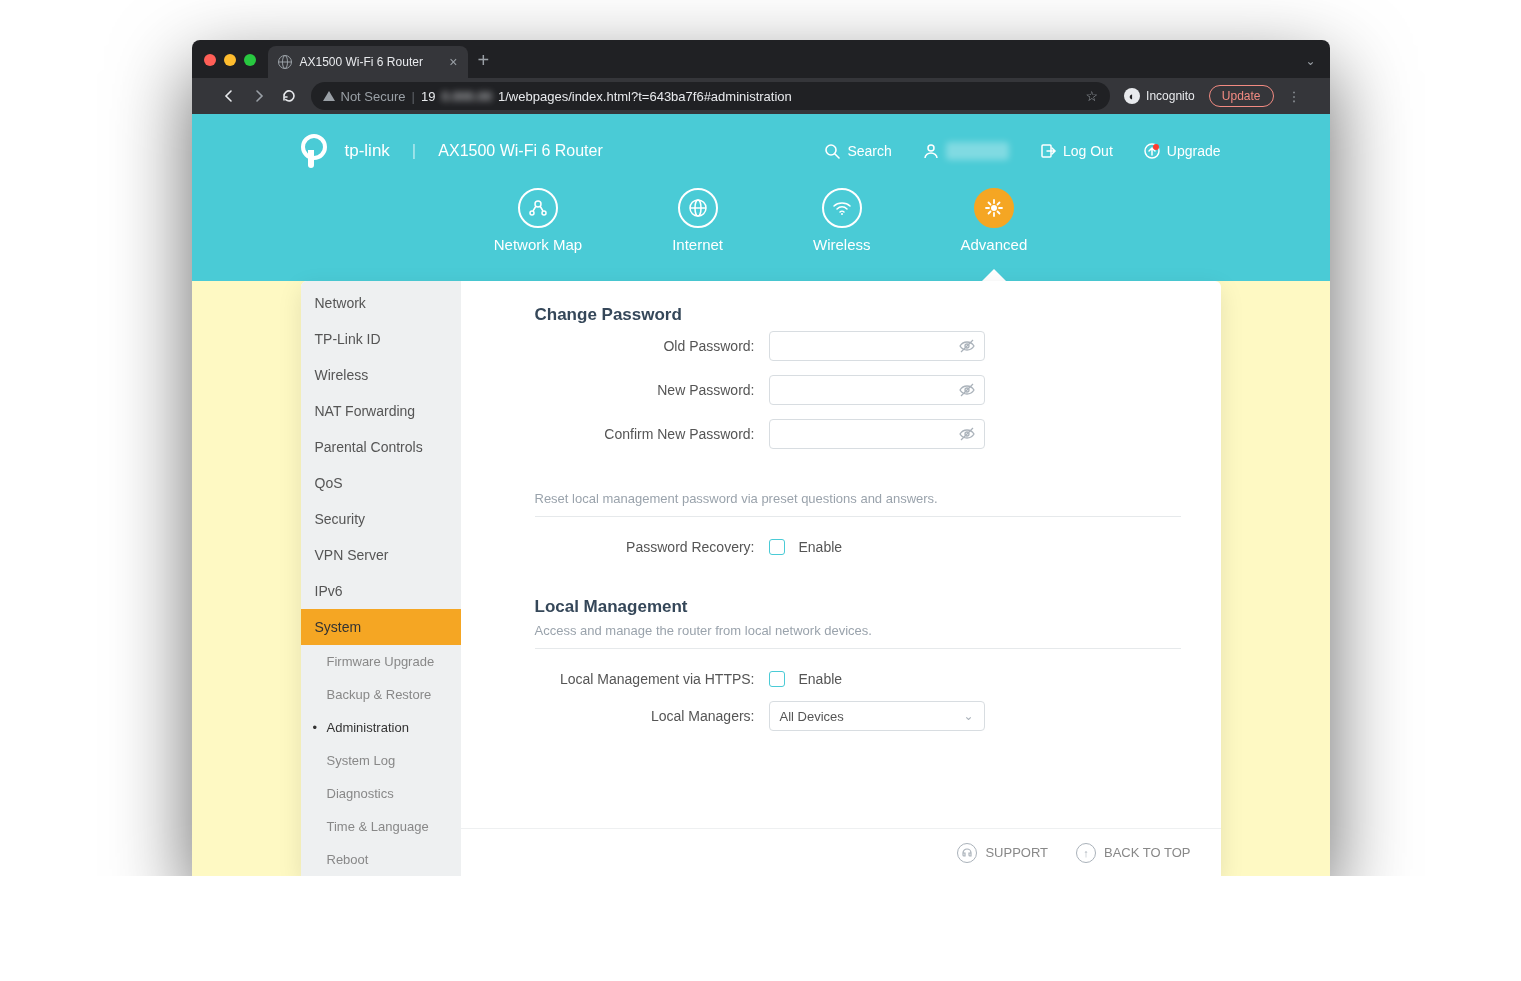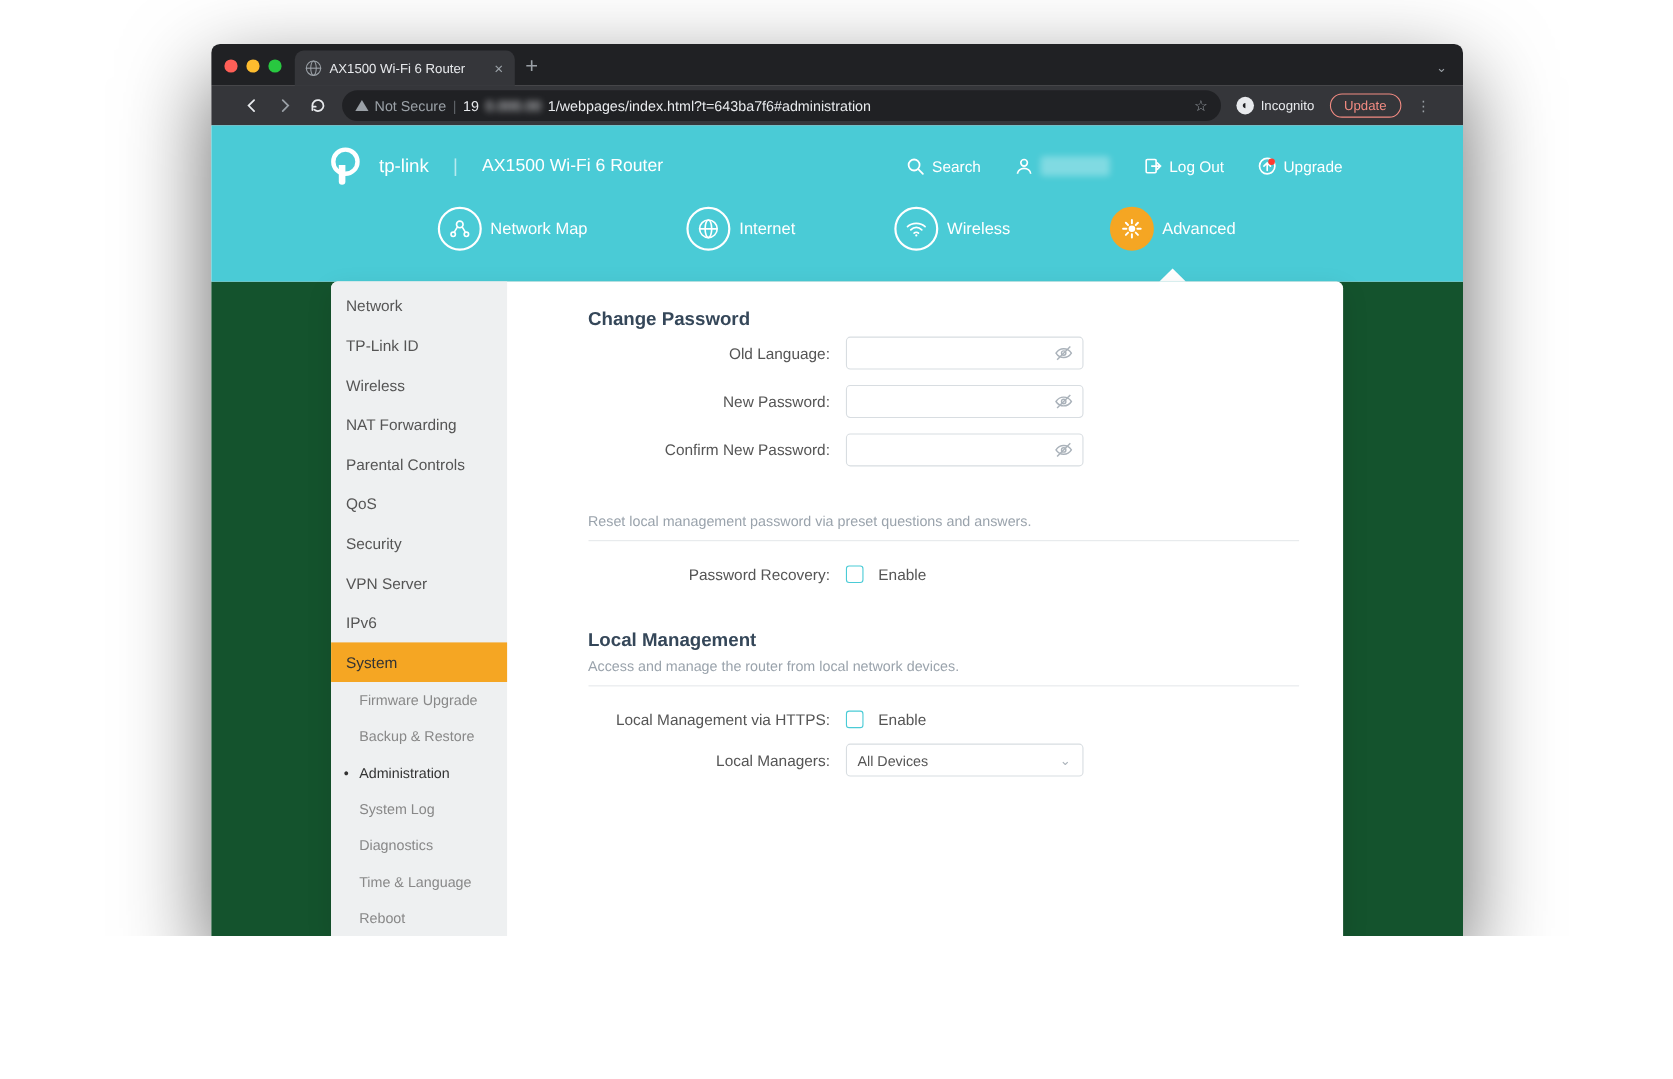--- a/index.html
+++ b/index.html
@@ -138,21 +138,21 @@
 .red-dot { width:6px; height:6px; background:#ff3b30; border-radius:50%; position:absolute; margin-left:10px; margin-top:-8px; }
 
 .header-tabs {
   display: flex;
   justify-content: center;
   gap: 90px;
   padding: 10px 0 28px;
   position: relative;
 }
 .htab {
-  display: flex; flex-direction: row; align-items:center; gap:8px;
+  display: flex; flex-direction: column; align-items:center; gap:8px;
   color:#fff; font-size:15px; cursor:pointer; position:relative;
 }
 .htab-icon {
   width: 40px; height: 40px; border: 2px solid #fff; border-radius: 50%;
   display:flex; align-items:center; justify-content:center; background:transparent;
 }
 .htab.active .htab-icon { background:#f5a623; border-color:#f5a623; }
 .htab.active::after {
   content:"";
   position:absolute;
@@ -167,21 +167,21 @@
 .content-wrap {
   display:flex;
   max-width: 920px;
   margin: 0 auto;
   background:#fff;
   border-radius: 6px 6px 0 0;
   box-shadow: 0 8px 24px rgba(0,0,0,0.1);
   min-height: 560px;
   position: relative;
 }
-.page-bg { background:#14532d; padding-bottom:0; }
+.page-bg { background:#fef9c3; padding-bottom:0; }
 
 .sidebar {
   width: 160px;
   background: #eef0f1;
   border-radius: 6px 0 0 0;
   padding-top: 4px;
   font-size: 14px;
   color: #555;
 }
 .side-item {
@@ -446,21 +446,21 @@
         <div class="side-sub">System Log</div>
         <div class="side-sub">Diagnostics</div>
         <div class="side-sub">Time &amp; Language</div>
         <div class="side-sub">Reboot</div>
       </div>
 
       <div class="main">
 
         <div class="section-h">Change Password</div>
         <div class="form-row">
-          <div class="form-label">Old Language:</div>
+          <div class="form-label">Old Password:</div>
           <div class="pw-input">
             <span class="eye-off">
               <svg width="18" height="18" viewBox="0 0 18 18">
                   <path d="M2 9s2.5-4 7-4 7 4 7 4-2.5 4-7 4-7-4-7-4z" stroke="#aab2ba" stroke-width="1.3" fill="none"></path>
                   <circle cx="9" cy="9" r="2" stroke="#aab2ba" stroke-width="1.3" fill="none"></circle>
                   <line x1="3" y1="15" x2="15" y2="3" stroke="#aab2ba" stroke-width="1.3"></line>
                 </svg>
             </span>
           </div>
         </div>
@@ -509,17 +509,31 @@
         </div>
         <div class="form-row">
           <div class="form-label">Local Managers:</div>
           <div class="select-box">
             <span>All Devices</span>
             <span class="select-caret">⌄</span>
           </div>
         </div>
       </div>
 
+      <div class="footer-bar">
+        <div class="footer-link">
+          <span class="f-icon">
+            <svg width="14" height="14" viewBox="0 0 14 14">
+                <path d="M3 7a4 4 0 0 1 8 0v2M3 7v2a1 1 0 0 0 1 1h1V7H3zM11 7v3h-1a1 1 0 0 1-1-1V7h2z" stroke="#aab2ba" stroke-width="1.2" fill="none"></path>
+              </svg>
+          </span>
+          <span>SUPPORT</span>
+        </div>
+        <div class="footer-link">
+          <span class="f-icon">↑</span>
+          <span>BACK TO TOP</span>
+        </div>
+      </div>
 
     </div>
   </div>
 
 </div>
 
 </body></html>

